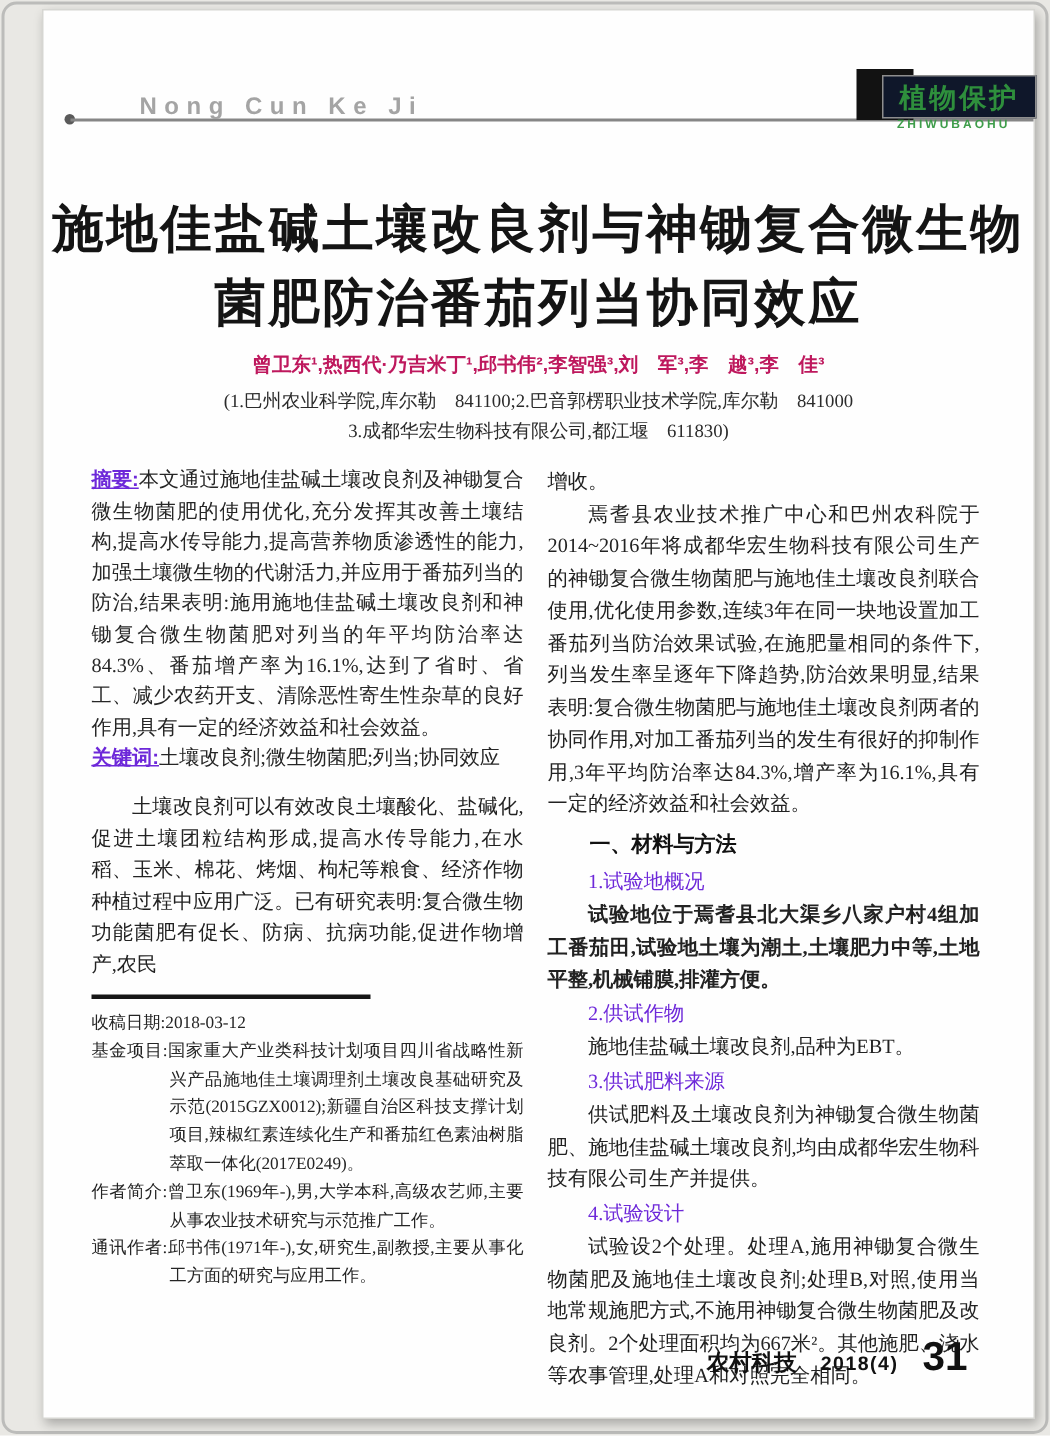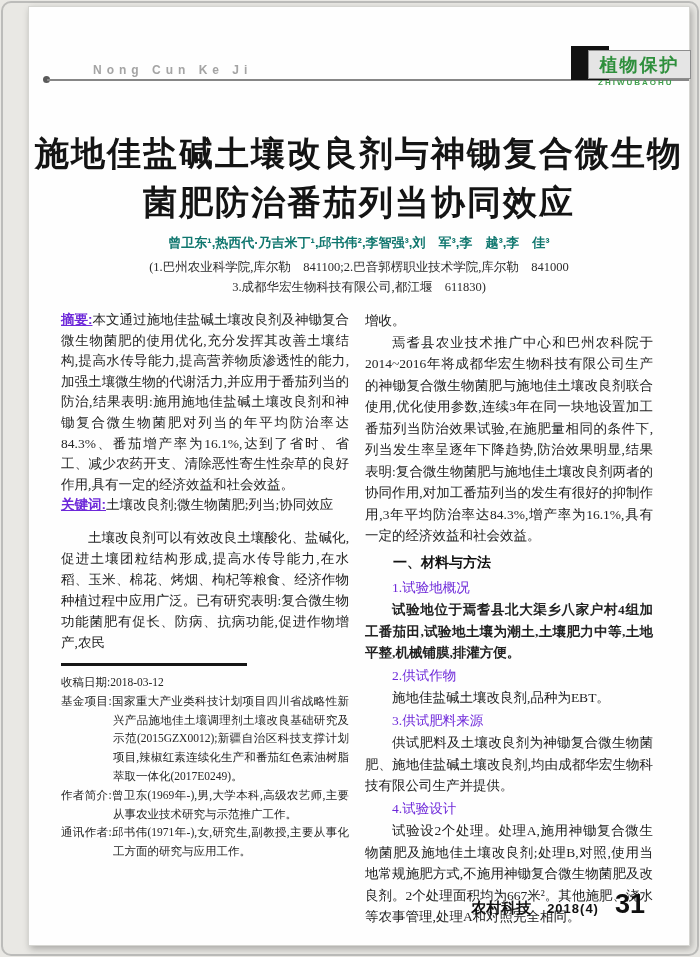--- a/index.html
+++ b/index.html
@@ -12,34 +12,34 @@
   .frame{position:absolute;inset:1px;border:2px solid #bcbcba;border-radius:10px;pointer-events:none;}
   .page{
     position:absolute;left:28px;top:6px;width:660px;height:938px;
     background:#fefefe;border:1px solid #d6d6d2;
     box-shadow:2px 3px 7px rgba(0,0,0,.28);
   }
   
   .hdr-dot{position:absolute;left:14px;top:69px;width:7px;height:7px;border-radius:50%;background:#5a5a5a;}
   .hdr-rule{position:absolute;left:18px;right:0;top:72px;height:2px;background:#868686;}
   .pinyin{position:absolute;left:64px;top:56px;font-family:"Liberation Sans",sans-serif;
-    font-size:12px;font-weight:bold;letter-spacing:5px;color:#a4a4a4;}
+    font-size:16px;font-weight:bold;letter-spacing:5px;color:#a4a4a4;}
   .badge{position:absolute;right:-2px;top:33px;width:120px;height:48px;}
   .badge-corner{position:absolute;left:0;top:6px;width:38px;height:34px;background:#121212;}
-  .badge-box{position:absolute;left:17px;top:10px;width:101px;height:27px;background:#e5e5e5;
+  .badge-box{position:absolute;left:17px;top:10px;width:101px;height:27px;background:#0f172a;
     border:1px solid #8e8e8e;display:flex;align-items:center;justify-content:center;}
   .badge-box span{font-family:"Liberation Sans",sans-serif;font-size:18px;font-weight:bold;
     letter-spacing:2px;color:#2e8f3c;}
   .badge-sub{position:absolute;left:27px;top:38px;font-family:"Liberation Sans",sans-serif;
     font-size:8px;font-weight:bold;letter-spacing:2px;color:#3f9d4b;}
   
   .title{position:absolute;top:122px;left:0;width:100%;text-align:center;
     font-size:34px;font-weight:bold;letter-spacing:2px;line-height:49px;color:#141414;}
   .authors{position:absolute;top:227px;left:0;width:100%;text-align:center;
-    font-family:"Liberation Sans",sans-serif;font-size:13px;font-weight:bold;color:#0f766e;}
+    font-family:"Liberation Sans",sans-serif;font-size:13px;font-weight:bold;color:#be185d;}
   .affil{position:absolute;left:0;width:100%;text-align:center;font-size:12.5px;color:#2b2b2b;}
   .affil1{top:252px;} .affil2{top:272px;}
   
   .columns{position:absolute;left:32px;top:303px;width:592px;display:flex;gap:16px;}
   .col{width:288px;}
   .jtext{text-align:justify;}
   .abstract{font-size:13.5px;line-height:20.6px;color:#262626;}
   .blabel{font-family:"Liberation Sans",sans-serif;font-weight:bold;color:#6d28d9;text-decoration:underline;}
   .keywords{margin-top:2px;font-size:13.5px;line-height:20.6px;color:#262626;}
   .intro{margin-top:11px;text-indent:2em;font-size:13.5px;line-height:21px;color:#222;}

